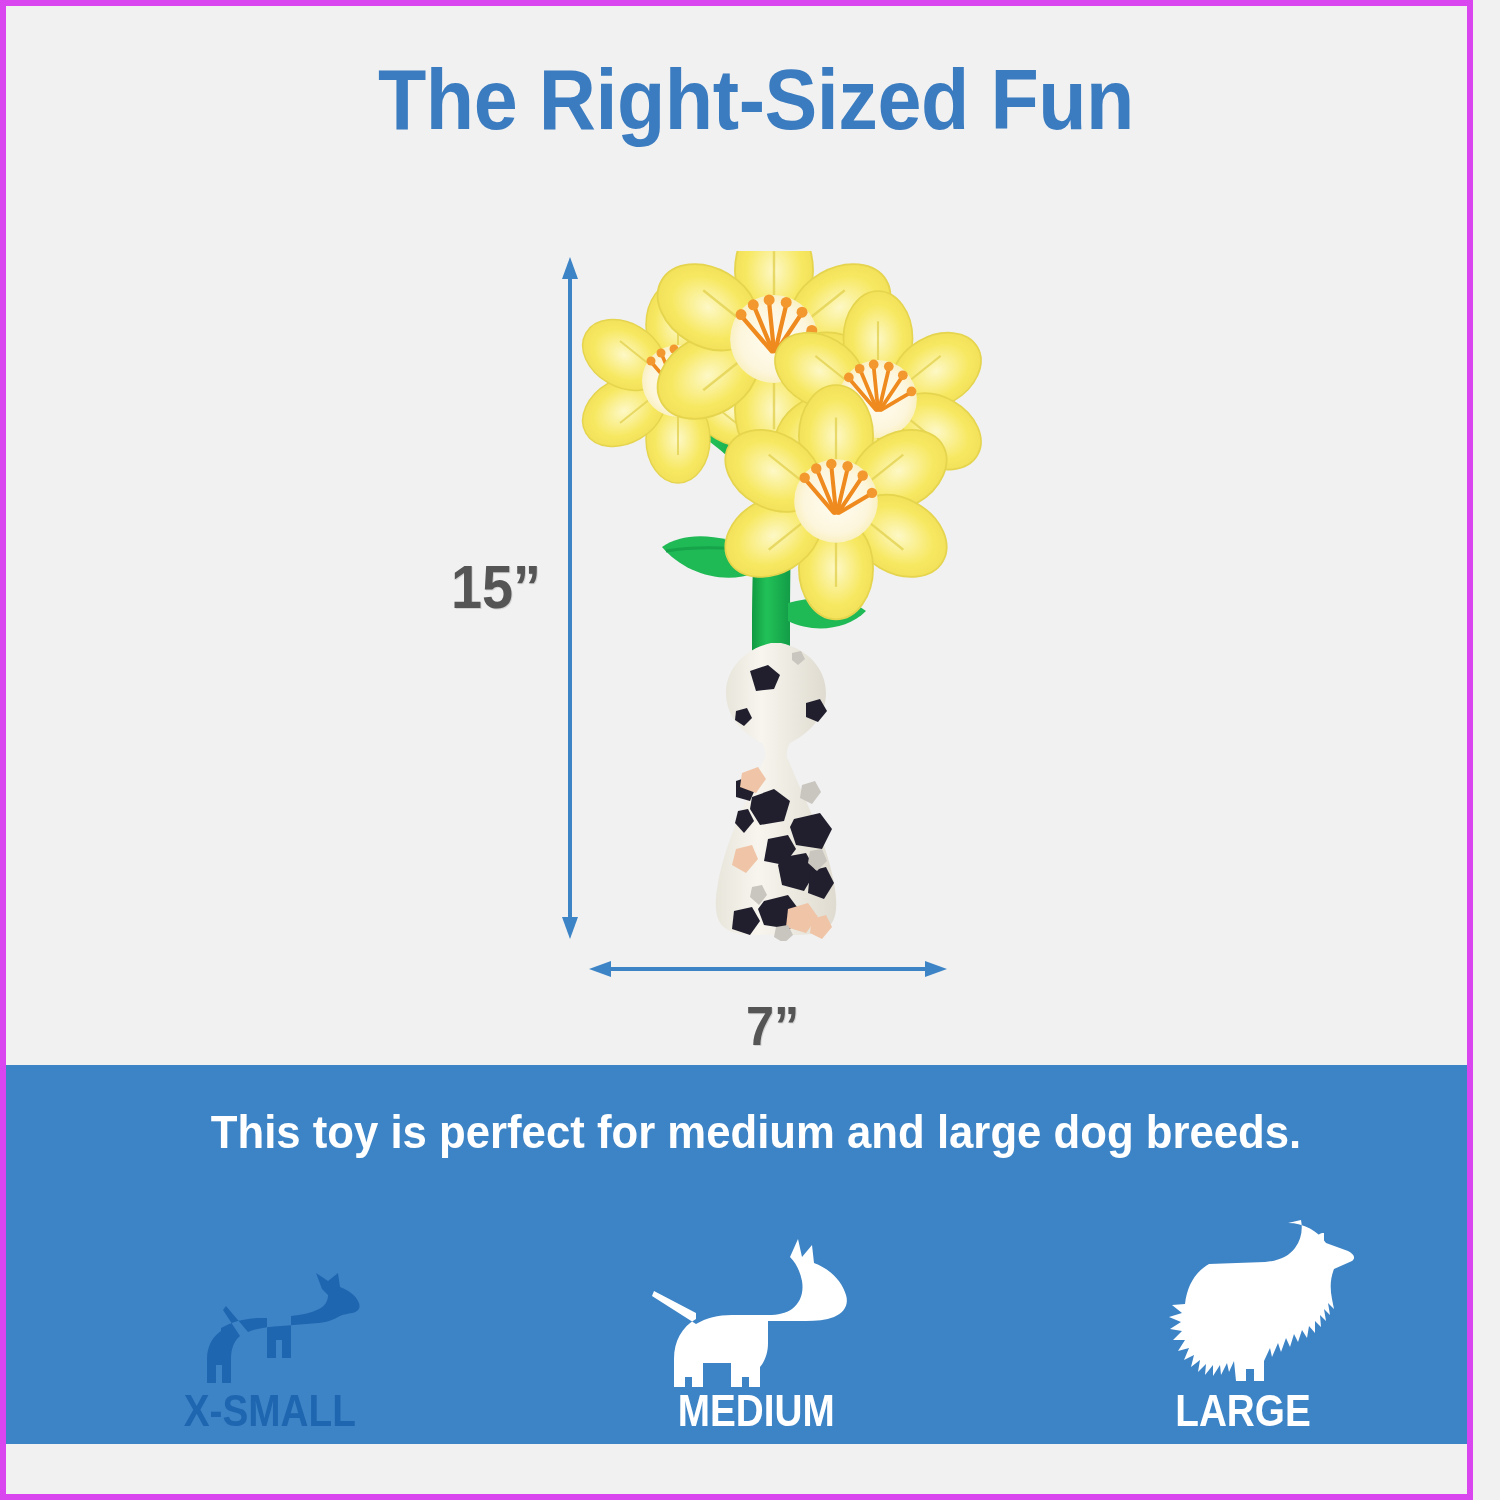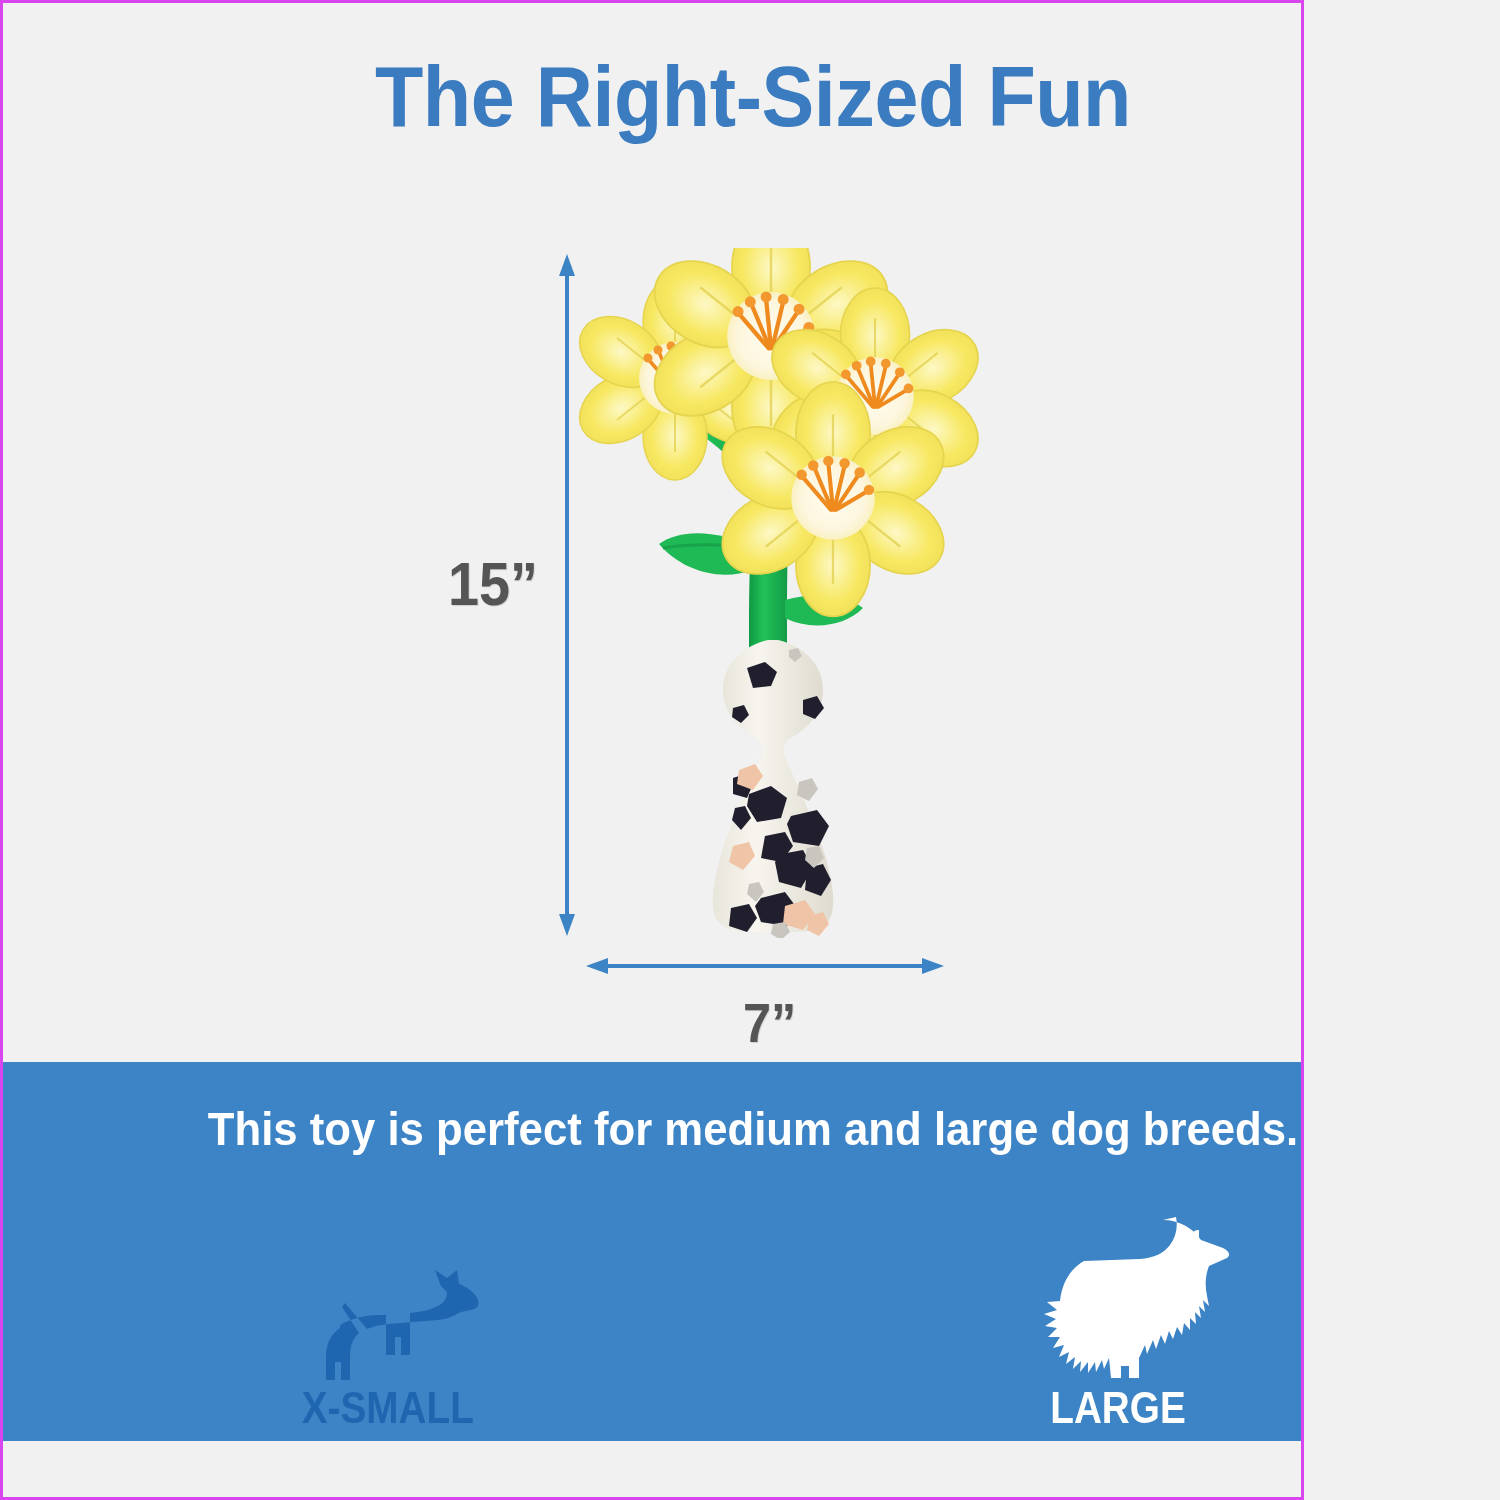--- a/index.html
+++ b/index.html
@@ -9,25 +9,25 @@
   }
   body {
     width: 1500px;
     height: 1500px;
     background: #f1f1f1;
     font-family: "Liberation Sans", sans-serif;
     overflow: hidden;
   }
   #page {
     position: relative;
-    width: 1304px;
+    width: 1473px;
     height: 1500px;
     background: #f1f1f1;
     box-sizing: border-box;
-    border: 3px solid #d946ef;
+    border: 6px solid #d946ef;
     overflow: hidden;
   }
 
   
   #title {
     position: absolute;
     top: 48px;
     left: 0;
     width: 1500px;
     text-align: center;
@@ -380,20 +380,36 @@
                      c-6,5 -9,13 -9,22 l0,25 l-9,0 l0,-18 l-6,0 l0,18 l-9,0 l0,-24
                      c0,-12 5,-22 14,-28 l0,-3 c12,-7 26,-10 40,-10
                      l6,0 l0,40 l9,0 l0,-18 l6,0 l0,18 l9,0 l0,-42
                      c10,-1 20,-3 28,-7 c6,-3 9,-8 9,-14 z"></path>
           </svg>
         </div>
         <div class="size-label">X-SMALL</div>
       </div>
 
 
+      <div class="size-item active">
+        <div class="size-silhouette">
+          <svg width="215" height="150" viewBox="0 0 215 150">
+            <path d="M150,2 l4,18 l10,-12 l2,18
+                     c16,6 28,18 32,32 c3,10 -2,18 -12,22
+                     c-8,3 -18,4 -28,4 l-38,0
+                     l0,22 c0,10 -3,18 -8,24 l0,26 l-11,0 l0,-16 l-7,0 l0,16 l-11,0 l0,-30
+                     l-28,0 l0,30 l-11,0 l0,-16 l-7,0 l0,16 l-11,0 l0,-34
+                     c0,-18 8,-32 22,-40 l0,-6 l-42,-22 l-2,5 l44,28
+                     c10,-6 22,-9 36,-9 l36,0
+                     c10,0 18,-2 24,-6 c8,-6 12,-16 10,-28
+                     c-2,-10 -6,-18 -12,-24 z"></path>
+          </svg>
+        </div>
+        <div class="size-label">MEDIUM</div>
+      </div>
 
       <div class="size-item active">
         <div class="size-silhouette">
           <svg width="230" height="170" viewBox="0 0 230 170">
             <path d="M160,6 c16,0 30,8 38,20 l22,8 c6,3 8,7 4,10 l-18,8
                      c-4,10 -4,20 -2,30 l2,10 l-6,-6 l2,12 l-6,-6 l2,12 l-6,-6
                      l1,12 l-6,-6 l0,12 l-6,-7 l-2,12 l-5,-8 l-4,12 l-4,-8
                      l-4,13 l-4,-9 l-5,14 l-3,-9 l-6,14 l-2,-9 l-6,13
                      l0,20 l-10,0 l0,-12 l-8,0 l0,12 l-10,0 l-2,-20
                      l-5,11 l-2,-9 l-6,12 l-1,-10 l-7,11 l0,-11 l-8,10 l1,-11

